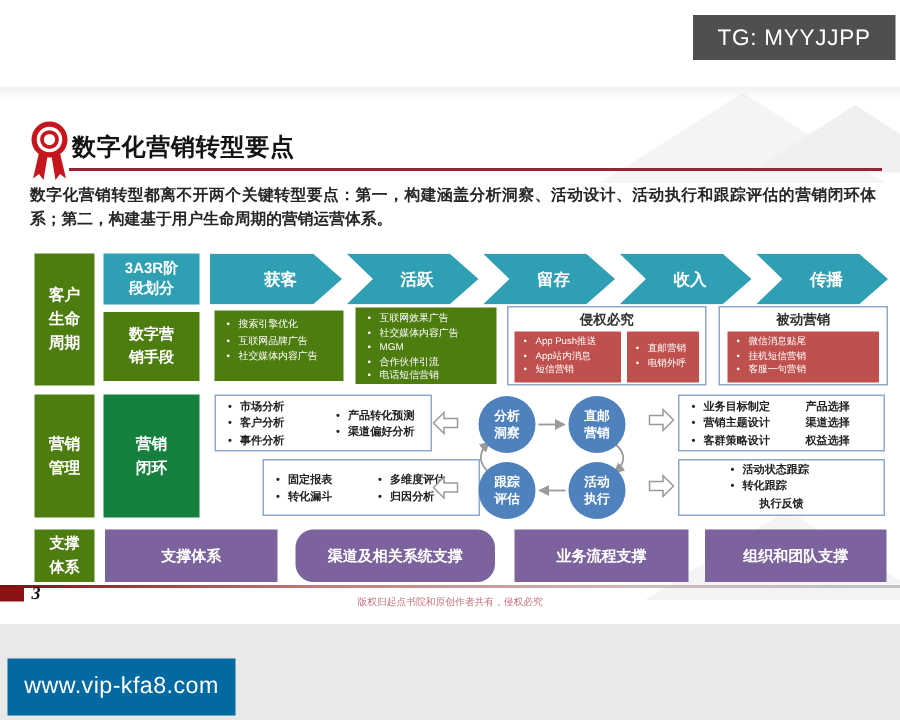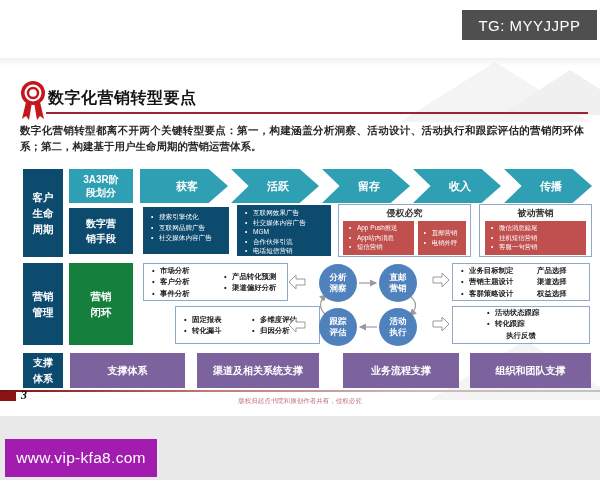--- a/index.html
+++ b/index.html
@@ -16,21 +16,21 @@
 
   .badge { background:#4f4f4f; color:#fff; font-size:15px; letter-spacing:.5px;
            display:flex; align-items:center; justify-content:center; }
 
   .slide-topshade { background:linear-gradient(180deg, rgba(0,0,0,.06), rgba(0,0,0,0)); }
 
   .title { font-size:16px; font-weight:bold; color:#141414; letter-spacing:.5px; }
   .title-rule { background:#9b2335; height:2px; }
   .intro { font-size:10.5px; font-weight:bold; color:#262626; line-height:1.55; text-align:justify; }
 
-  .redbox  { background:#0c4a6e; color:#fff; }
+  .redbox  { background:#4d7c0f; color:#fff; }
   .tealbox { background:#2f9fb4; color:#fff; }
   .bluebox { background:#15803d; color:#fff; }
   .purplebox { background:#7d639e; color:#fff; font-weight:bold; font-size:10px;
                display:flex; align-items:center; justify-content:center; }
 
   .vlabel { display:flex; align-items:center; justify-content:center; font-weight:bold;
             font-size:10.5px; line-height:1.55; text-align:center; }
   .vlabel span { display:block; width:23px; }
 
   .stage-arrow { position:absolute; top:0; height:34px; width:88px; background:#2f9fb4;
@@ -60,21 +60,21 @@
             color:#fff; font-weight:bold; font-size:8.5px; line-height:1.25;
             display:flex; align-items:center; justify-content:center; text-align:center; }
   .circle span { display:block; width:19px; }
 
   .footer-line { background:linear-gradient(90deg,#7a1010,#c27a7a 35%,#cdbaba 70%,#c2c2c2); height:2px; }
   .pageblock { background:#8b1313; }
   .pagenum { font-family:"Liberation Serif",serif; font-style:italic; font-weight:bold; font-size:12px; color:#111; }
   .copyright { font-size:6.5px; color:#c4737d; text-align:center; width:100%; }
 
   .grayband { background:#e9e9e9; }
-  .urlbox { background:#a21caf; color:#fff; font-size:15.5px;
+  .urlbox { background:#0369a1; color:#fff; font-size:15.5px;
             display:flex; align-items:center; justify-content:center; letter-spacing:.3px; }
 </style>
 </head>
 <body>
 
 <div class="page">
 
   <div class="wm tri-up" style="left:400px; top:62px;"></div>
   <div class="wm tri-up2" style="left:500px; top:70px;"></div>
   <div class="wm tri-up" style="left:430px; top:340px;"></div>
@@ -274,21 +274,21 @@
     <ul class="bul" style="width:84px;">
       <li>活动状态跟踪</li>
       <li>转化跟踪</li>
     </ul>
     <div class="side">
       <div>执行反馈</div>
     </div>
   </div>
 
   <div class="abs purplebox z1" style="left:70px;  top:353px; width:115px; height:35px;">支撑体系</div>
-  <div class="abs purplebox z1" style="left:197px; top:353px; width:122px; height:35px;">渠道及相关系统支撑</div>
+  <div class="abs purplebox z1" style="left:197px; top:353px; width:133px; height:35px;border-radius:12px;">渠道及相关系统支撑</div>
   <div class="abs purplebox z1" style="left:343px; top:353px; width:116px; height:35px;">业务流程支撑</div>
   <div class="abs purplebox z1" style="left:470px; top:353px; width:121px; height:35px;">组织和团队支撑</div>
 
   <div class="abs footer-line z1" style="left:0; top:390px; width:600px;"></div>
   <div class="abs pageblock z1" style="left:0; top:392px; width:16px; height:9px;"></div>
   <div class="abs pagenum z1" style="left:21px; top:388px;">3</div>
   <div class="abs copyright z1" style="left:0; top:397px;">版权归起点书院和原创作者共有，侵权必究</div>
 
   <div class="abs grayband" style="left:0; top:416px; width:600px; height:64px;"></div>
   <div class="abs urlbox z1" style="left:5px; top:439px; width:152px; height:38px;">

